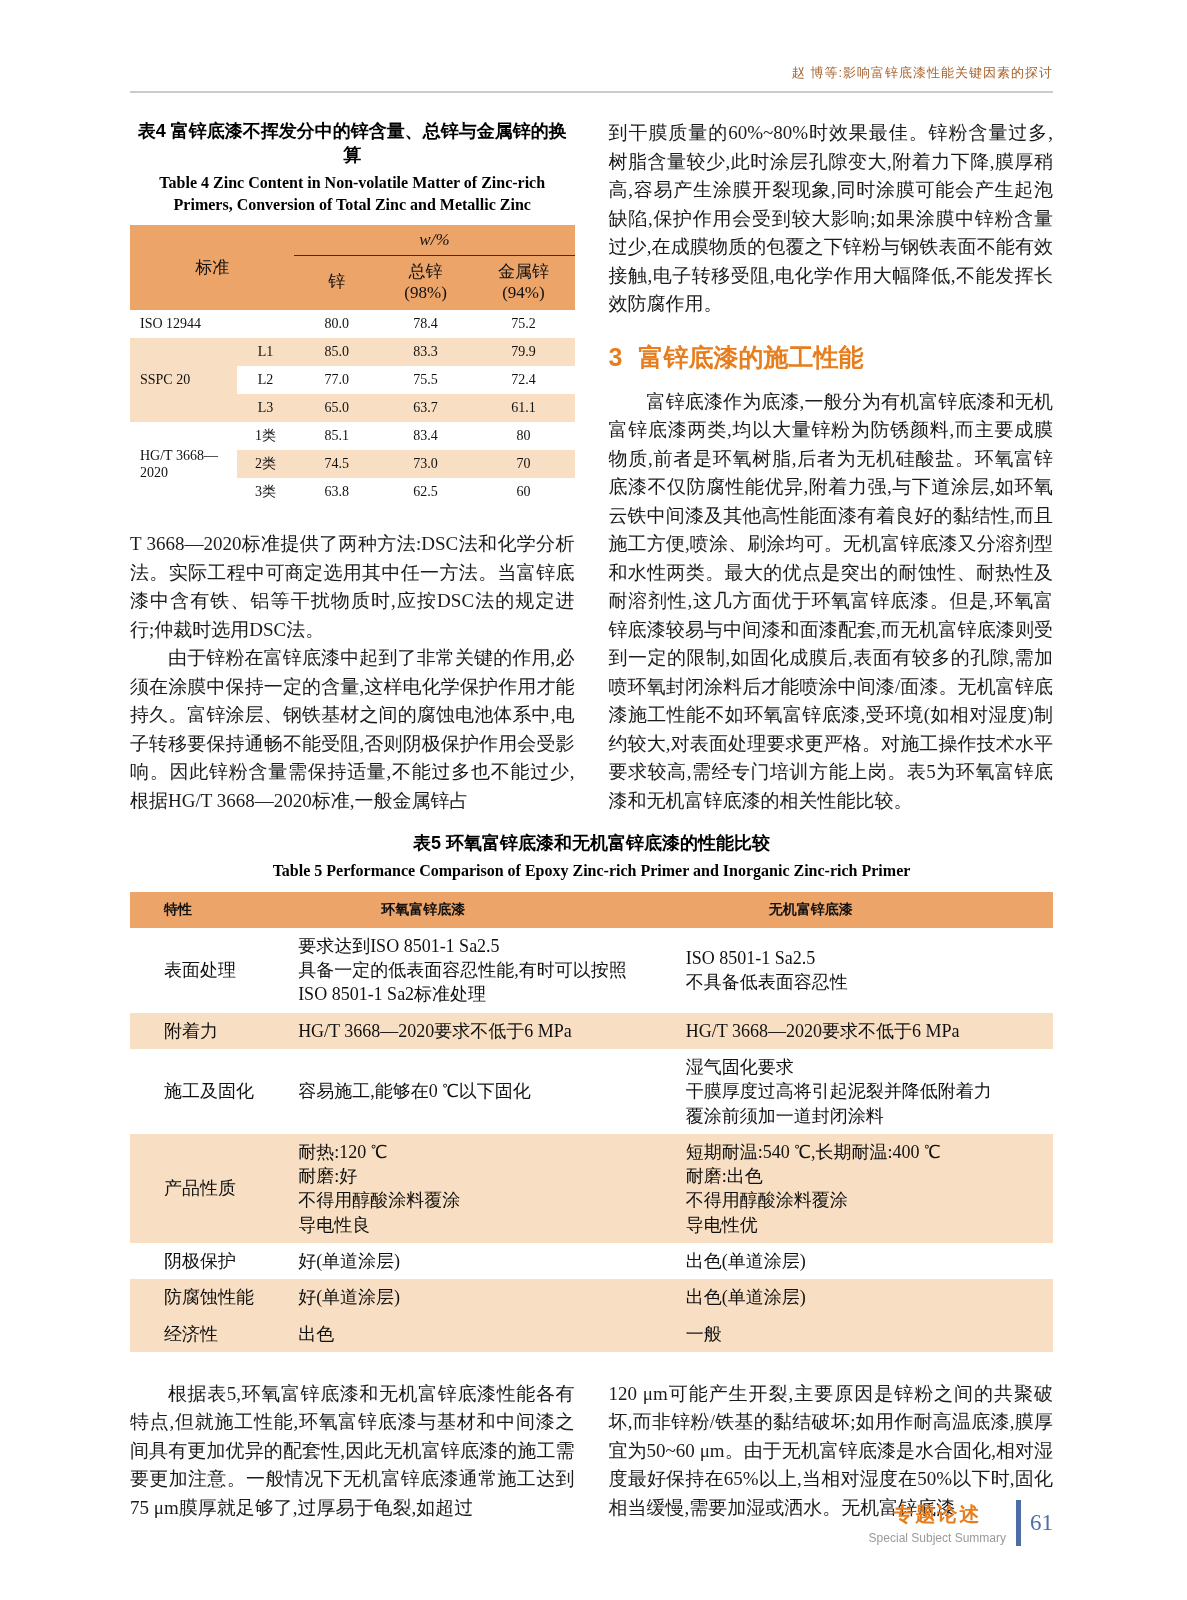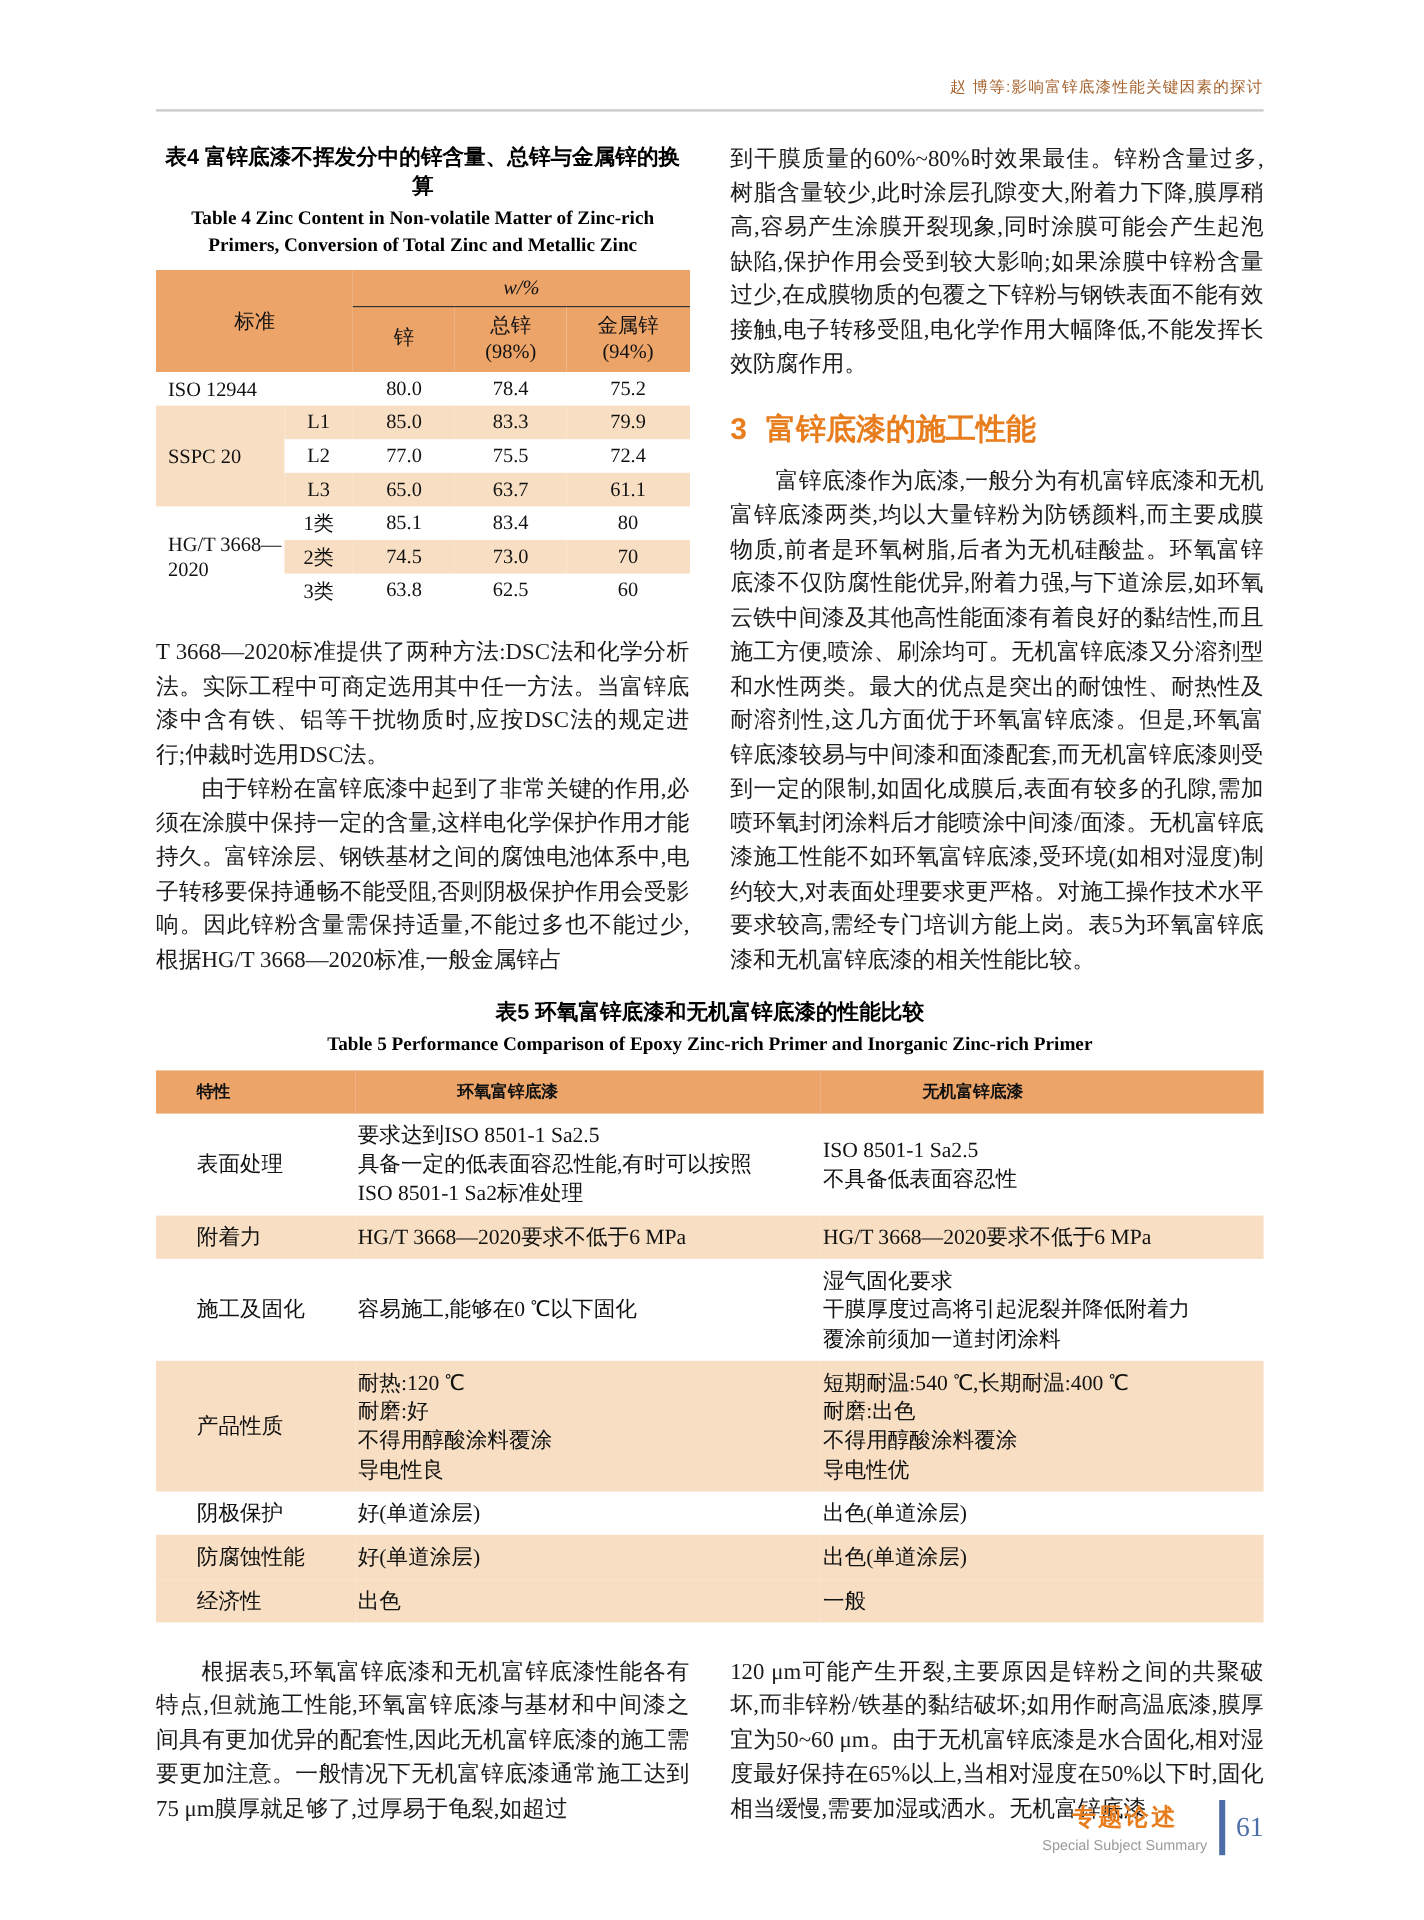--- a/index.html
+++ b/index.html
@@ -32,21 +32,21 @@
   
   .table-title-cn { font-weight:bold; font-size:18px; text-align:center; color:#000; margin-bottom:5px; }
   .table-title-en { font-family:"Liberation Serif", serif; font-weight:bold; font-size:16px; text-align:center; line-height:1.35; color:#000; margin-bottom:10px; }
 
   
   .t4 { width:100%; border-collapse:collapse; table-layout:fixed; font-family:"Liberation Serif", serif; color:#111; }
   .t4 th { background:#eca469; font-weight:normal; font-size:17px; text-align:center; vertical-align:middle; }
   .t4 thead tr:first-child th { height:30px; }
   .t4 .wpct { font-style:italic; border-bottom:1px solid #333; }
   .t4 thead tr:last-child th { padding:5px 0 7px; line-height:1.25; }
-  .t4 tbody td { height:28px; font-size:17px; text-align:center; vertical-align:middle; }
+  .t4 tbody td { height:28px; font-size:14px; text-align:center; vertical-align:middle; }
   .t4 td.std { text-align:left; padding-left:10px; line-height:1.25; }
   .t4 tr.alt td { background:#f8dfc3; }
   .pre { white-space:pre-line; }
 
   
   .table5-block { margin-top:16px; }
   .t5 { width:100%; border-collapse:collapse; table-layout:fixed; font-family:"Liberation Serif", serif; color:#111; }
   .t5 thead th { background:#eca469; font-family:"Liberation Sans", sans-serif; font-weight:bold; font-size:14px; text-align:left; height:36px; vertical-align:middle; }
   .t5 th.feat-h { padding-left:34px; }
   .t5 th.primer-h { padding-left:85px; }

